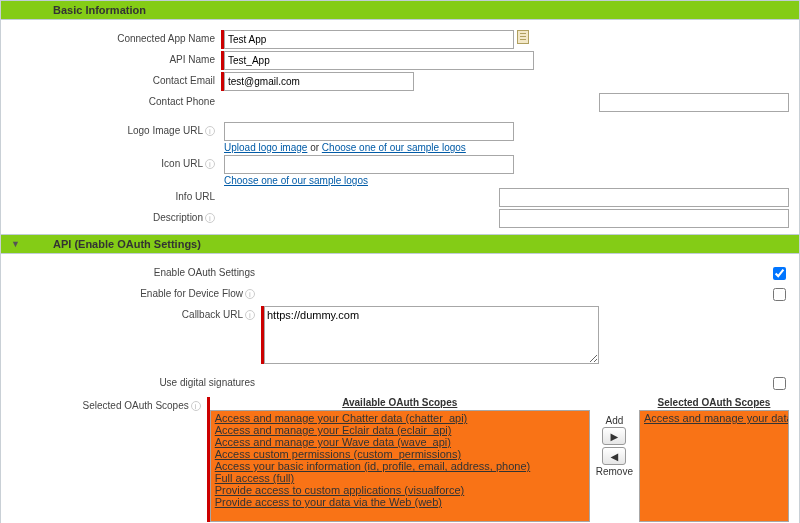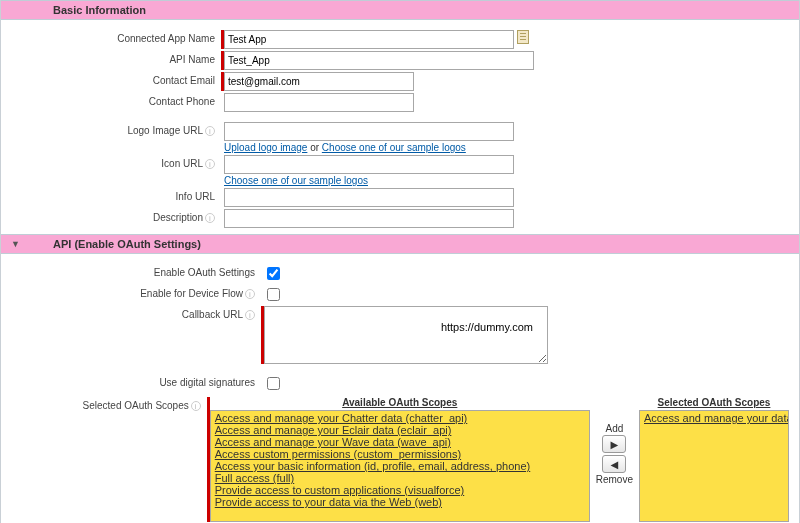--- a/index.html
+++ b/index.html
@@ -13,21 +13,21 @@
     height: 523px;
     overflow: hidden;
   }
   .page {
     border-left: 1px solid #c9d0d6;
     border-right: 1px solid #c9d0d6;
     height: 100%;
     padding: 0;
   }
   .section-header {
-    background: #f9a8d4;
+    background: #84cc16;
     border-top: 1px solid #c0cdd6;
     border-bottom: 1px solid #c0cdd6;
     padding: 3px 10px;
     font-weight: bold;
     font-size: 11px;
     color: #333;
     display: flex;
     align-items: center;
   }
   .section-header .toggle {
@@ -60,65 +60,64 @@
     border-radius: 50%;
     border: 1px solid #ccc;
     color: #bbb;
     font-size: 8px;
     line-height: 9px;
     text-align: center;
     margin-left: 2px;
     background: #fff;
   }
   .req-bar { border-left: 3px solid #c00; display:flex; flex:1; }
-  .no-req { padding-left: 3px; display:flex; flex:1; }
+  .no-req { padding-left: 3px; display:flex; flex:1;justify-content:flex-end; }
   .text-input {
     width: 290px;
     height: 19px;
     border: 1px solid #a7a7a7;
     font-size: 10px;
     padding: 1px 3px;
     font-family: Arial, sans-serif;
   }
   .callback {
-    width: 284px;
+    width: 335px;
     height: 58px;
     border: 1px solid #a7a7a7;
     font-size: 11px;
     font-family: Arial, sans-serif;
-    padding: 14px;
+    padding: 2px;
     resize: both;
-    text-align: right;
   }
   .link {
     color: #015ba7;
     text-decoration: underline;
     font-size: 10px;
   }
   .sublink-row {
     margin-top: 1px;
     font-size: 10px;
   }
   .checkbox { width: 13px; height: 13px; margin: 3px;}
   .scope-row { display:flex; align-items:flex-start; margin-top:4px;}
   .scope-col { display:flex; flex-direction:column; align-items:center;text-decoration:underline;}
   .scope-title { font-weight:bold; font-size:10px; text-align:center; margin-bottom:2px;}
   .listbox {
     border: 1px solid #a7a7a7;
     font-size: 11px;
     font-family: Arial, sans-serif;
     padding: 1px;
     overflow-y: scroll;
-    background: #fde047;
+    background: #f97316;
   }
   .available { width: 380px; height: 112px;}
   .selected  { width: 150px; height: 112px;}
   .transfer {
     display:flex; flex-direction:column; align-items:center;
-    margin: 26px 6px 0 6px; font-size:10px;
+    margin: 18px 6px 0 6px; font-size:10px;
   }
   .tbtn {
     width: 24px; height: 18px;
     border: 1px solid #999;
     background: linear-gradient(#fff,#e6e6e6);
     border-radius: 3px;
     margin: 1px 0;
     display:flex; align-items:center; justify-content:center;
     font-size: 10px;
   }

